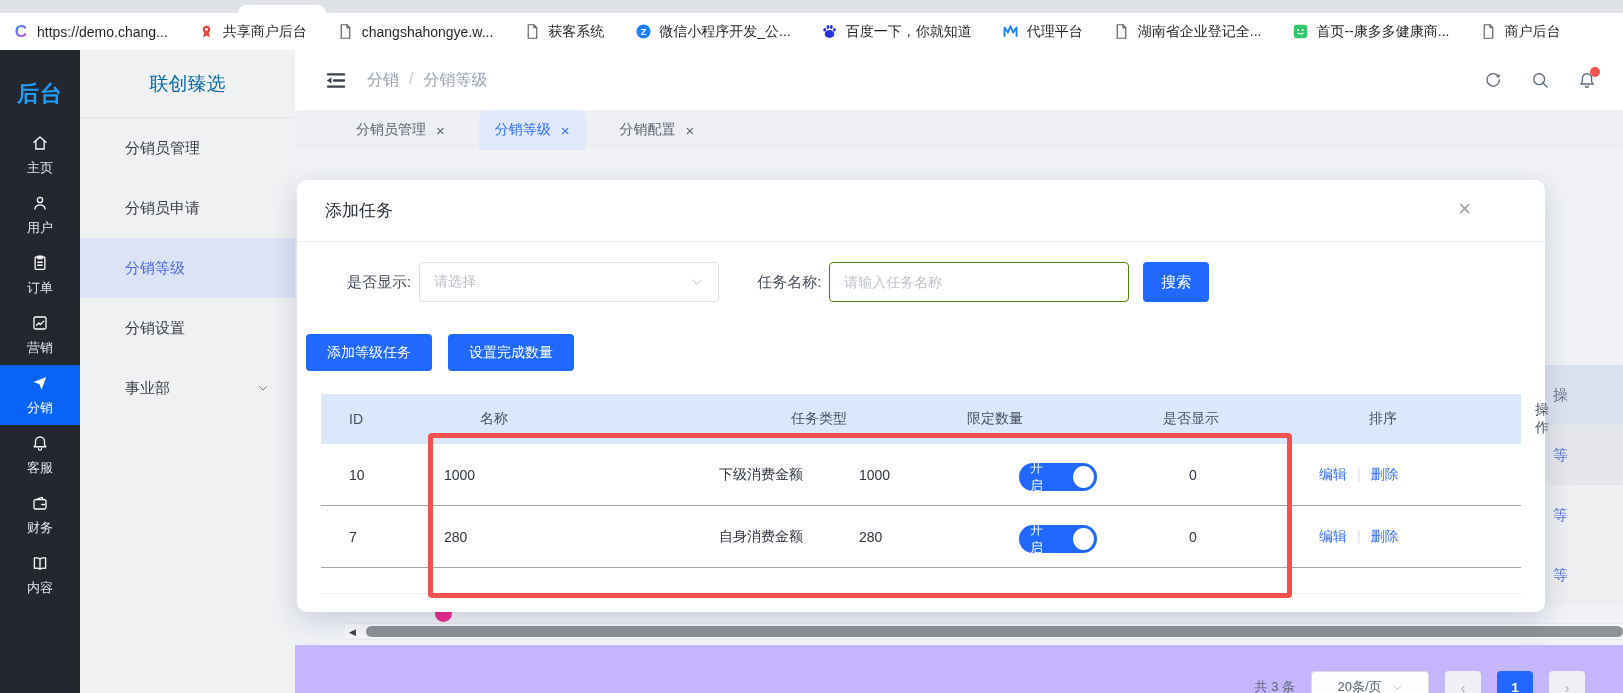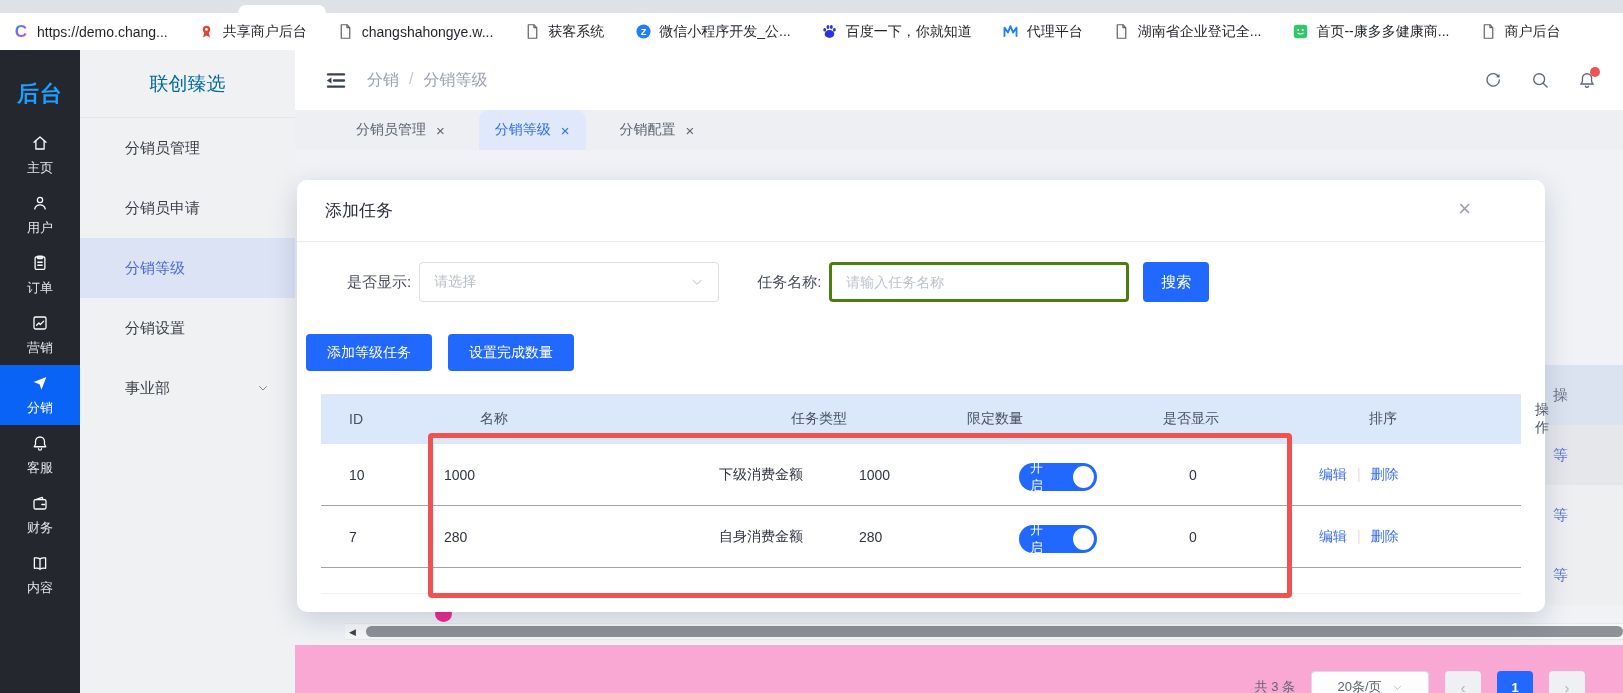--- a/index.html
+++ b/index.html
@@ -52,39 +52,39 @@
   .frag-head { top:215px; height:60px; background:#dce3f0; color:#667083; }
   .frag-r1 { top:275px; height:60px; background:#e6e7eb; }
   .frag-r2 { top:335px; height:60px; background:#eeeff1; }
   .frag-r3 { top:395px; height:60px; background:#eeeff1; }
   .frag a { color:#5b79d8; text-decoration:none; }
   
   .hscroll { position:absolute; top:473px; left:50px; right:0; height:17px; background:#f6f7f8; border-top:1px solid #e7e9ec; border-bottom:1px solid #e7e9ec; z-index:2; }
   .hs-arrow { position:absolute; left:4px; top:3px; font-size:9px; color:#3f4348; cursor:pointer; }
   .hs-thumb { position:absolute; left:21px; right:0; top:2px; height:11px; background:#8e9196; border-radius:7px; cursor:grab; }
   
-  .pagefoot { position:absolute; top:495px; left:0; right:0; bottom:0; background:#f9a8d4; z-index:2; }
+  .pagefoot { position:absolute; top:495px; left:0; right:0; bottom:0; background:#c4b5fd; z-index:2; }
   .pf-row { margin-top:26px; display:flex; justify-content:flex-end; align-items:flex-start; gap:16px; padding-right:38px; font-size:13px; color:#5f6673; }
   .pf-total { line-height:32px; }
   .pf-select { width:118px; height:32px; background:#fdfdfe; border:1px solid #d7dbe2; border-radius:4px; display:flex; align-items:center; justify-content:center; gap:10px; color:#5a6270; cursor:pointer; }
   .pf-select svg { width:11px; height:11px; stroke:#a7adb8; fill:none; stroke-width:1.6; stroke-linecap:round; }
   .pf-btn { width:36px; height:32px; border-radius:4px; background:#eef0f3; color:#aab1bc; display:flex; align-items:center; justify-content:center; font-size:15px; cursor:pointer; }
   .pf-page { width:36px; height:32px; border-radius:4px; background:#2068ff; color:#fff; display:flex; align-items:center; justify-content:center; font-weight:600; cursor:pointer; }
   
   .pink-badge { position:absolute; left:140px; top:455px; width:17px; height:17px; border-radius:50%; background:#ef2a90; z-index:4; }
   
   .modal { position:absolute; left:2px; top:30px; width:1248px; height:432px; background:#fff; border-radius:10px; box-shadow:0 8px 28px rgba(20,40,90,.18); z-index:5; }
   .m-head { height:62px; position:relative; display:flex; align-items:center; padding:0 28px; border-bottom:1px solid #e8eaee; }
   .m-title { font-size:17px; color:#2a2f38; }
   .m-close { position:absolute; right:74px; top:18px; font-size:22px; color:#99a0ab; cursor:pointer; line-height:1; }
   .m-filters { display:flex; align-items:center; padding:20px 0 0 50px; font-size:15px; color:#454c59; }
   .f-select { margin-left:8px; width:300px; height:40px; border:1px solid #dcdfe6; border-radius:4px; display:flex; align-items:center; justify-content:space-between; padding:0 14px; color:#b9bfc9; font-size:14px; cursor:pointer; }
   .f-select svg { width:14px; height:14px; stroke:#aeb4bf; fill:none; stroke-width:1.5; stroke-linecap:round; }
   .f-label2 { margin-left:38px; }
-  .f-input { margin-left:8px; width:300px; height:40px; border:3px solid #4d7c0f; border-radius:4px; padding:0 14px; font-size:14px; color:#333; font-family:inherit; outline:none; }
+  .f-input { margin-left:8px; width:300px; height:40px; border:1px solid #4d7c0f; border-radius:4px; padding:0 14px; font-size:14px; color:#333; font-family:inherit; outline:none; }
   .f-input::placeholder { color:#bcc2cc; }
   .btn { background:#2068ff; color:#fff; border:none; border-radius:4px; cursor:pointer; font-family:inherit; }
   .f-search { margin-left:14px; width:66px; height:40px; font-size:15px; }
   .m-actions { display:flex; gap:16px; padding:32px 0 0 9px; }
   .m-actions .btn { height:37px; padding:0 21px; font-size:14px; }
   .m-table { margin:23px 24px 0 24px; }
   .t-row { display:grid; grid-template-columns:95px 275px 140px 160px 170px 130px 1fr; align-items:center; height:62px; border-bottom:1px solid #a3a3a3; font-size:14px; color:#2e3440; }
   .t-head { height:50px; background:#dbe7fa; color:#495061; border-bottom:none;gap:36px; }
   .t-cell { padding-left:28px; }
   .t-tail { height:26px; border-bottom:1px solid #eef0f5; }

